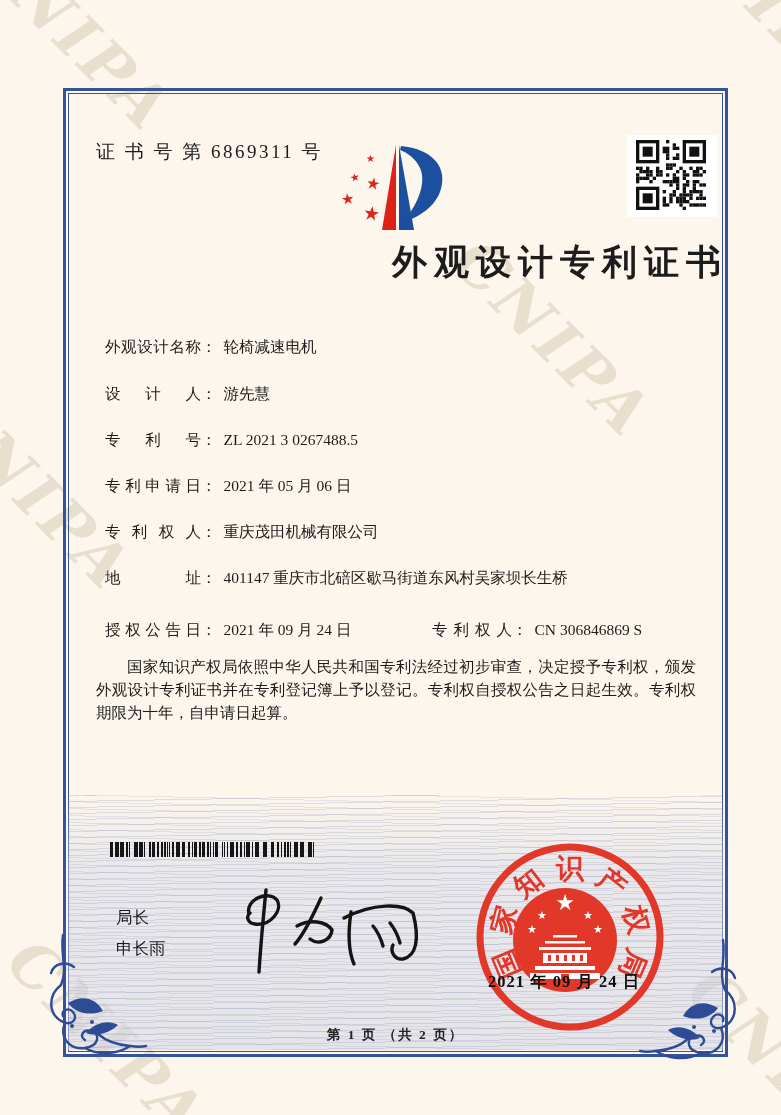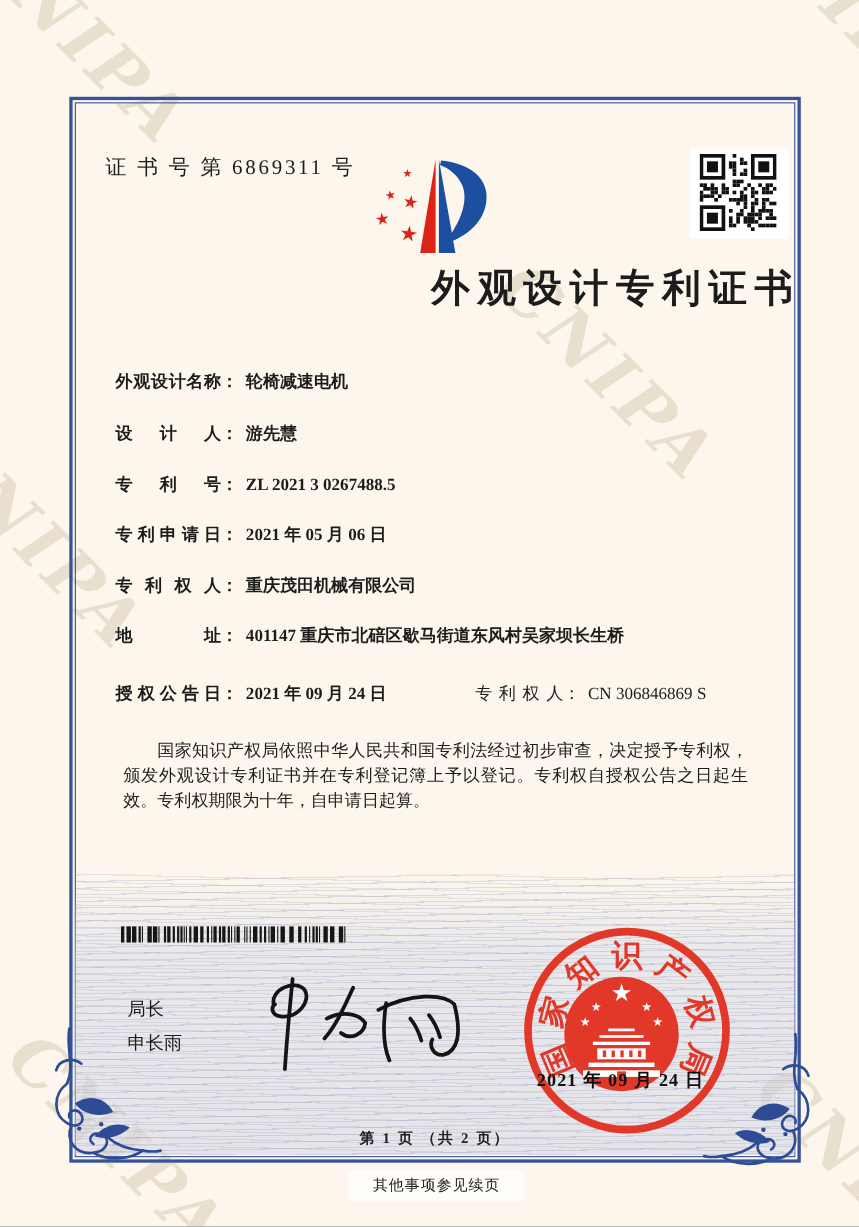--- a/index.html
+++ b/index.html
@@ -41,29 +41,29 @@
     left:63px;top:239px;width:665px;text-align:right;
     font-size:35px;font-weight:bold;letter-spacing:7px;text-indent:7px;
   }
   
   .logo{left:328px;top:132px;width:125px;height:103px;}
   .logo .star{position:absolute;color:#dd2217;line-height:1;font-family:"DejaVu Sans",sans-serif;}
   
   .qrbox{left:627px;top:135px;width:90px;height:82px;background:#fff;}
   .qrbox svg{position:absolute;left:9px;top:5px;}
   
-  .frow{left:105px;font-size:15.5px;white-space:nowrap;font-weight:bold;}
+  .frow{left:105px;font-size:15.5px;white-space:nowrap;}
   .flabel{display:inline-block;width:96px;text-align:justify;text-align-last:justify;text-justify:inter-character;}
   .fval{margin-left:7px;}
   .r0{top:337px}.r1{top:384px}.r2{top:430px}.r3{top:476px}.r4{top:522px}.r5{top:568px}.r6{top:620px}
   .grant-right{left:432px;top:620px;font-size:15.5px;white-space:nowrap;}
   .grant-right .flabel{width:80px;}
   
   .paras{left:96px;top:655px;width:600px;font-size:15.5px;line-height:23px;text-align:justify;}
-  .paras p{margin:16px;text-indent:31px;}
+  .paras p{margin:0;text-indent:31px;}
   
   .barcode{left:110px;top:842px;}
   
   .signer{left:116px;font-size:16.5px;font-family:"Liberation Sans","DejaVu Sans",sans-serif;z-index:3;}
   .st{top:907px}.sn{top:938px}
   .autograph{left:233px;top:882px;z-index:3;}
   
   .seal{left:473px;top:840px;z-index:2;opacity:.97;}
   .seal-date{left:488px;top:971px;z-index:4;font-size:16.5px;font-weight:600;letter-spacing:1px;color:#101010;white-space:nowrap;}
   
@@ -400,15 +400,14 @@
       <path d="M92,113 C98,114 104,114 108,113"></path>
       <path d="M30,70 C44,61 58,65 65,78 C53,83 38,81 30,70 Z" fill="#2e4c96" stroke="none"></path>
       <path d="M36,34 C28,28 16,30 13,40"></path>
       <circle cx="34" cy="93" r="2" fill="#2e4c96" stroke="none"></circle>
       <circle cx="54" cy="89" r="2" fill="#2e4c96" stroke="none"></circle>
       <path d="M48,100 C56,90 70,86 80,92 C72,100 58,104 48,100 Z" fill="#2e4c96" stroke="none"></path>
     </g>
   </svg>
 
   <div class="layer pageinfo">第 1 页 （共 2 页）</div>
-  <div class="layer contnote">其他事项参见续页</div>
 
 </div>
 
 </body></html>

